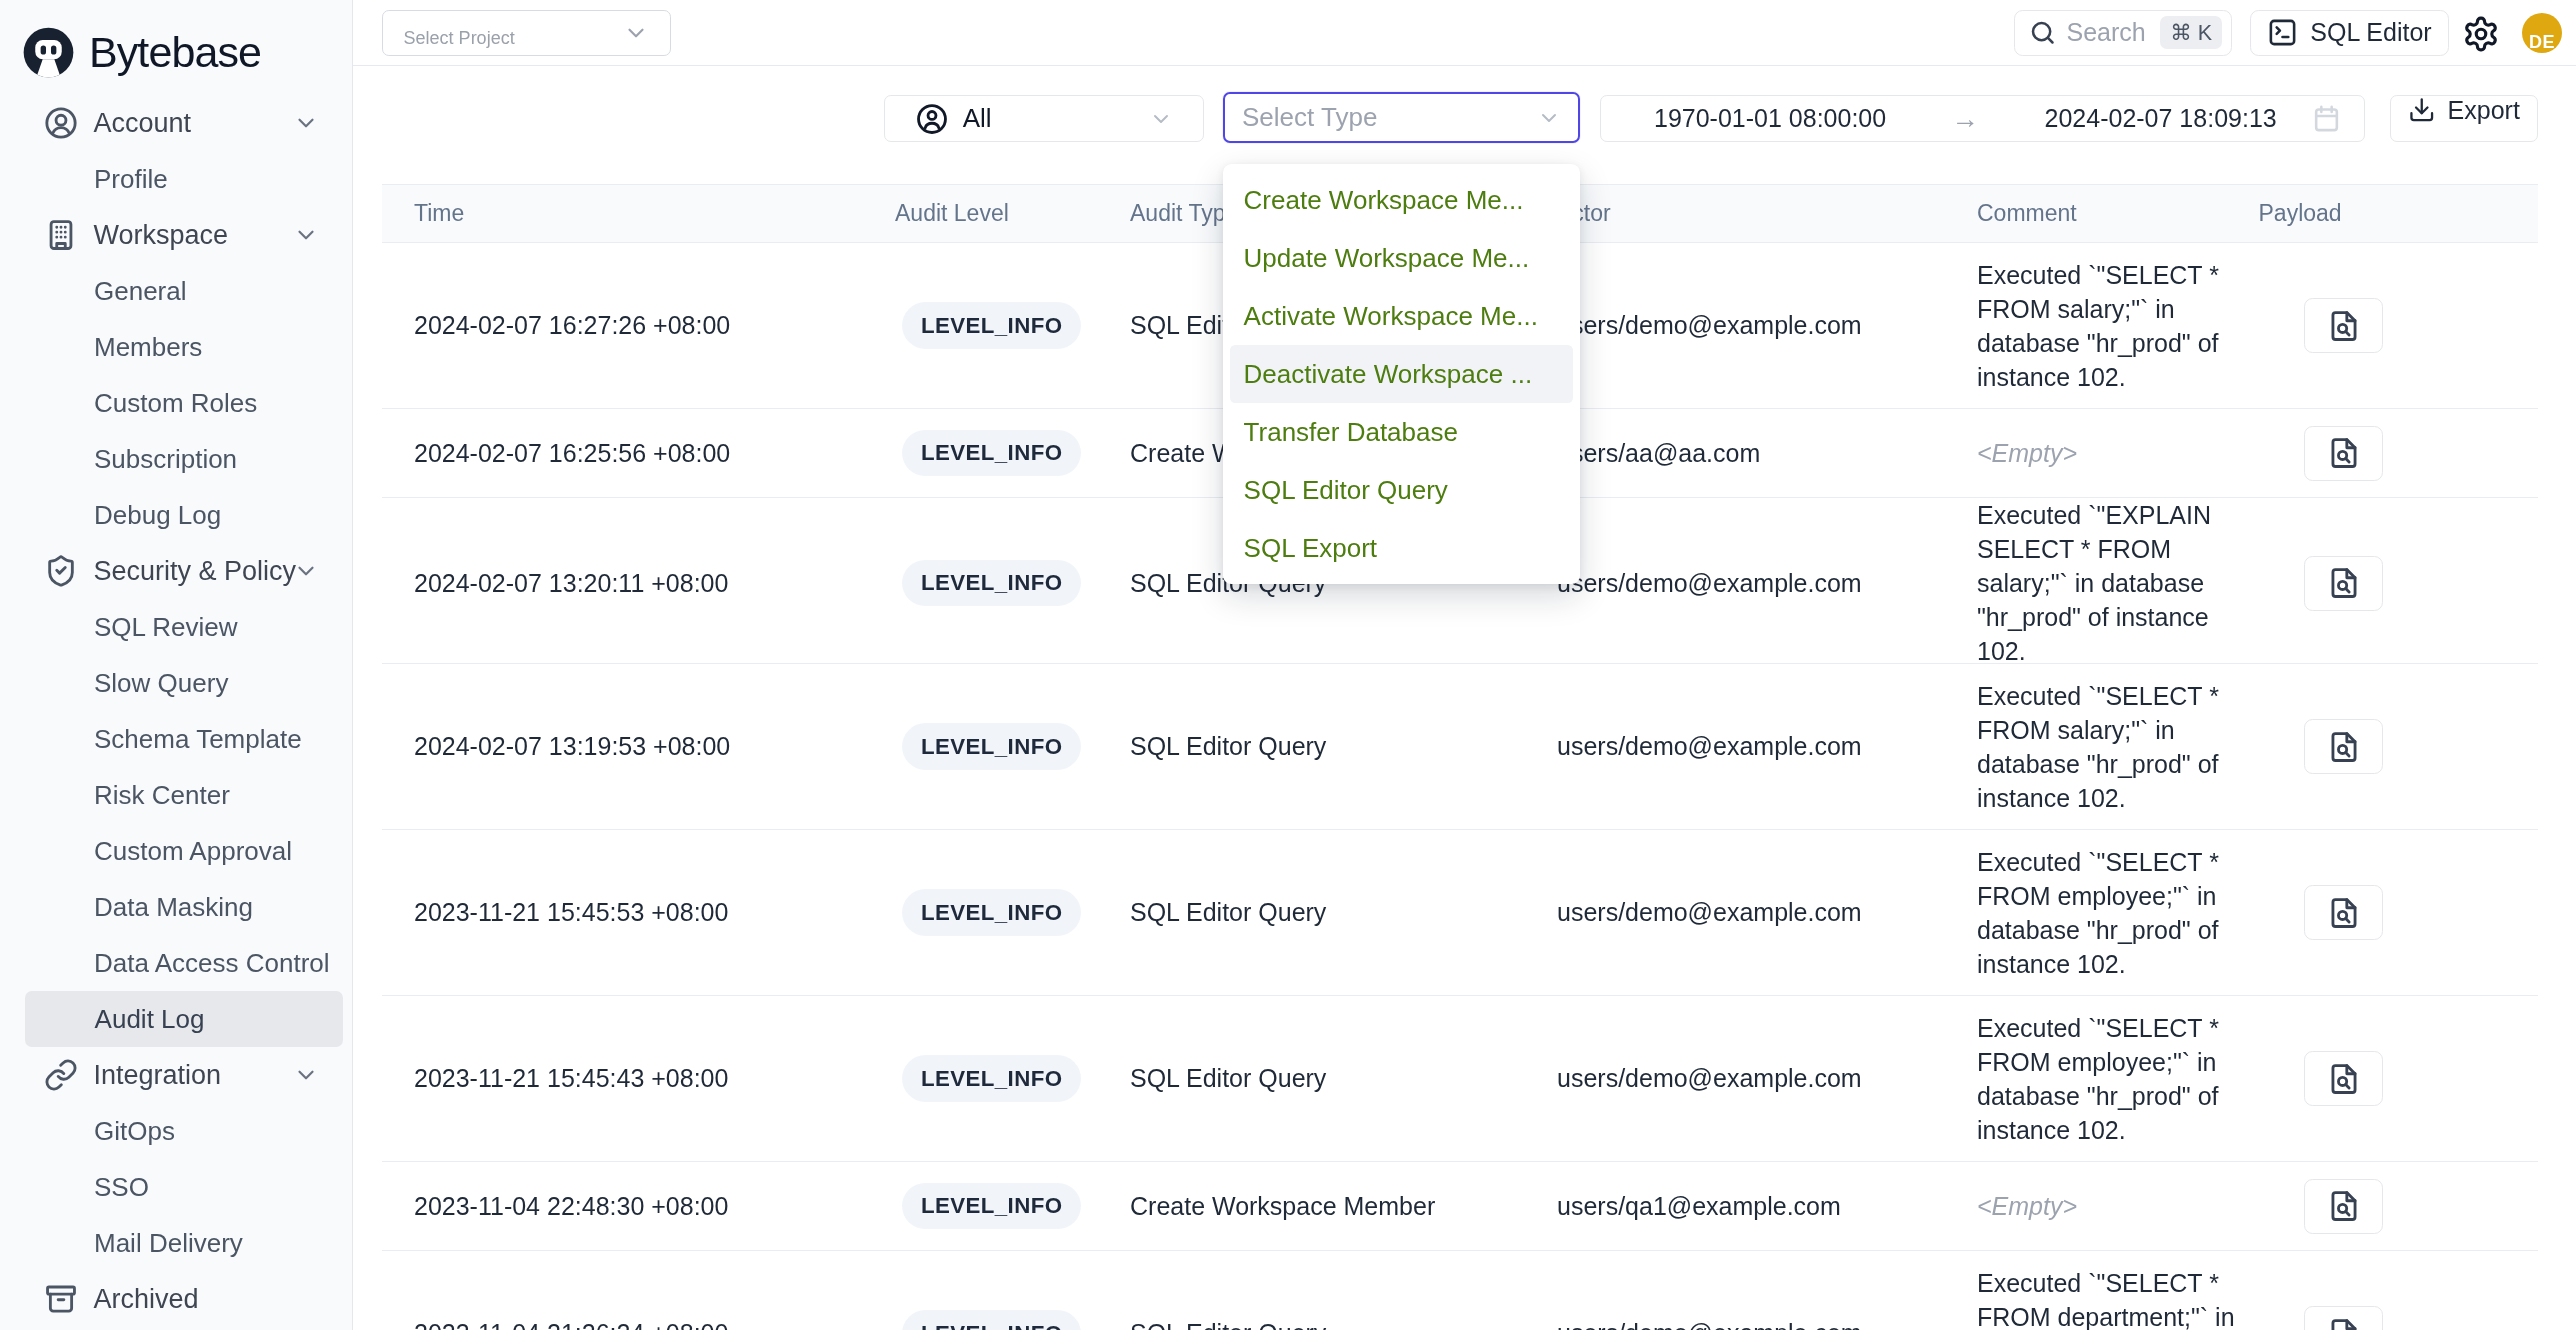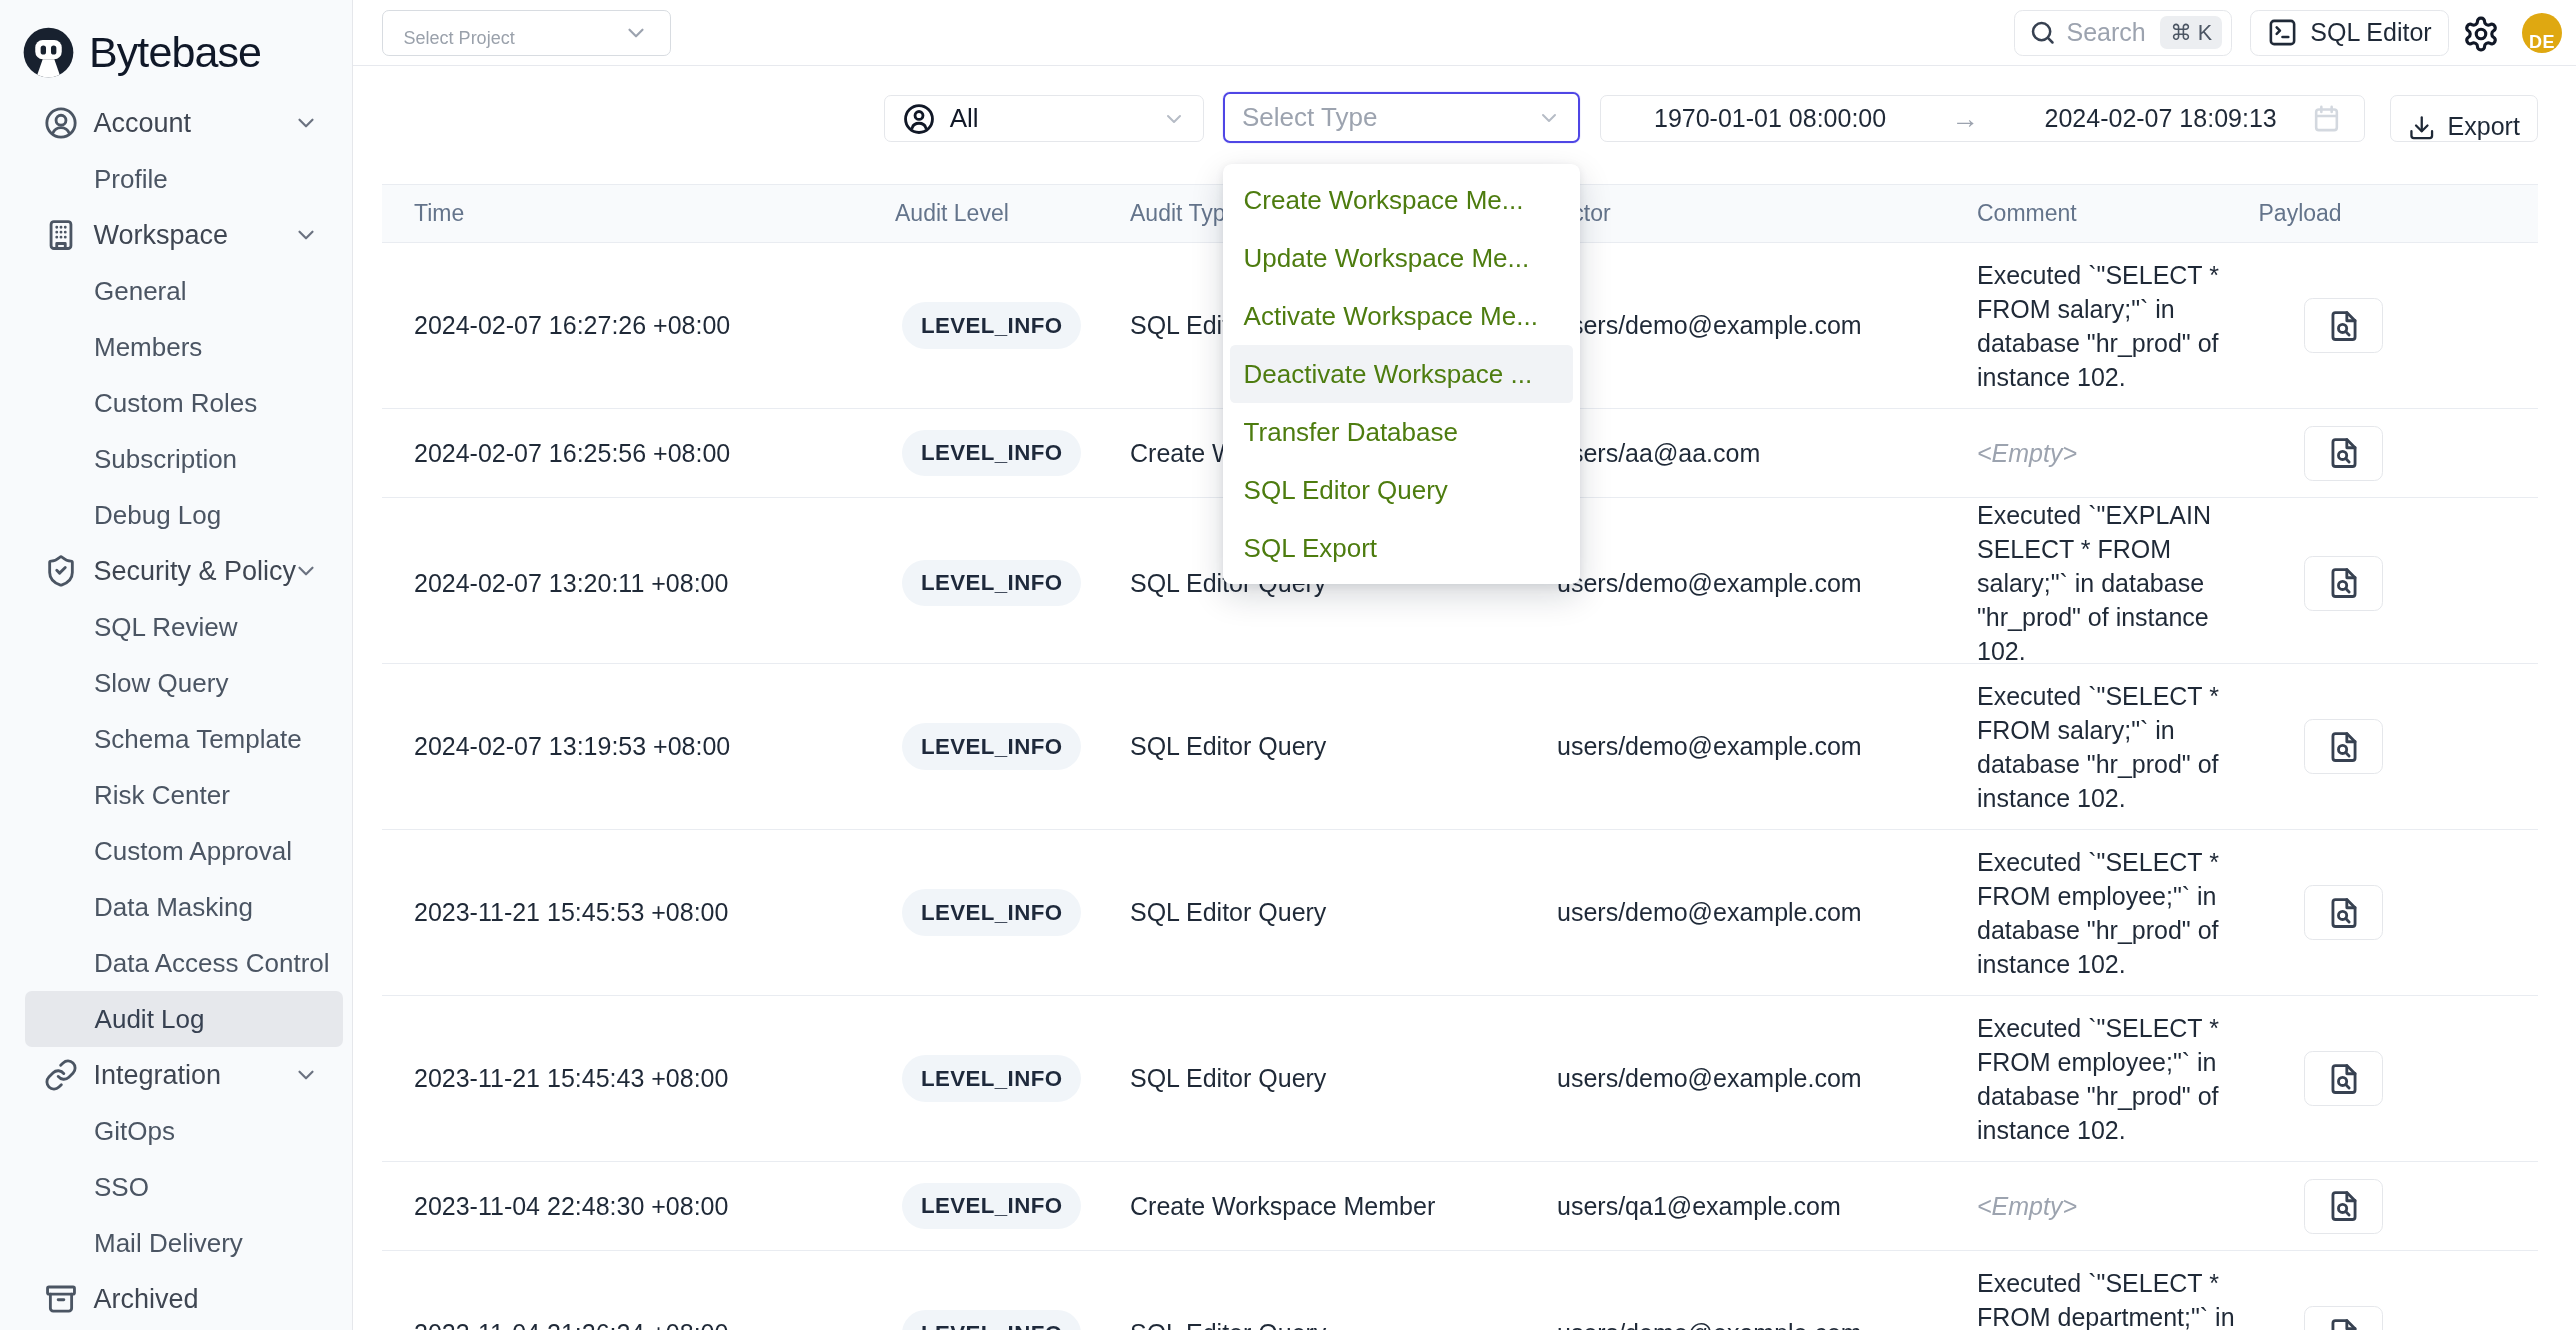--- a/index.html
+++ b/index.html
@@ -59,21 +59,21 @@
   .avatar {
     position:absolute; left:2169px; top:13px; width:40px; height:40px; border-radius:50%;
     display:flex; align-items:flex-end; justify-content:center;
     color:#fff; font-size:18px; font-weight:700; letter-spacing:0.4px; cursor:pointer;
   }
 
   
   .actor-select {
     position:absolute; left:531px; top:95px; width:320px; height:47px;
     border:0.9px solid #e5e7eb; border-radius:6.9px; background:#fff;
-    display:flex; align-items:center; padding:0 17px; cursor:pointer;
+    display:flex; align-items:center; padding:0 30px; cursor:pointer;
   }
   .actor-select .val { font-size:26px; color:#111827; margin-left:13.7px; }
   .actor-select .chev { margin-left:auto; }
   .type-select {
     position:absolute; left:870px; top:92px; width:357px; height:51px;
     border:2.6px solid #4f46e5; border-radius:6.9px; background:#fff;
     box-shadow:0 0 0 0.9px rgba(79,70,229,.08);
     display:flex; align-items:center; padding:0 17px; cursor:pointer;
   }
   .type-select .ph { font-size:26px; color:#9ca3af; }
@@ -82,21 +82,21 @@
     position:absolute; left:1247px; top:95px; width:765px; height:47px;
     border:0.9px solid #e5e7eb; border-radius:6.9px; background:#fff;
     display:flex; align-items:center; padding:0 22.3px 0 53px; cursor:pointer;
   }
   .date-range .dt { font-size:25px; color:#1f2937; }
   .date-range .arr { flex:1; text-align:center; font-size:27.5px; color:#9ca3af; }
   .date-range .cal { margin-left:34px; }
   .export-btn {
     position:absolute; left:2037px; top:95px; width:148px; height:47px;
     border:0.9px solid #e5e7eb; border-radius:6.9px; background:#fff;
-    display:flex; align-items:flex-end; justify-content:center; gap:12px; cursor:pointer;
+    display:flex; align-items:flex-start; justify-content:center; gap:12px; cursor:pointer;
   }
   .export-btn .lbl { font-size:25px; color:#1f2937; font-weight:500; }
 
   
   .audit-table { position:absolute; left:29px; top:184px; width:2156px; }
   .tgrid { display:grid; grid-template-columns:481px 235px 427px 420px 266px 294px; padding-left:32px; align-items:center; }
   .thead { height:59px; background:#f8fafc; border-top:0.9px solid #e9ecf1; border-bottom:0.9px solid #e9ecf1; }
   .thead .th { font-size:23px; font-weight:500; color:#64748b; }
   .thead .th.payload { margin-left:15.5px; }
   .trow { border-bottom:0.9px solid #e9ecf1; }

